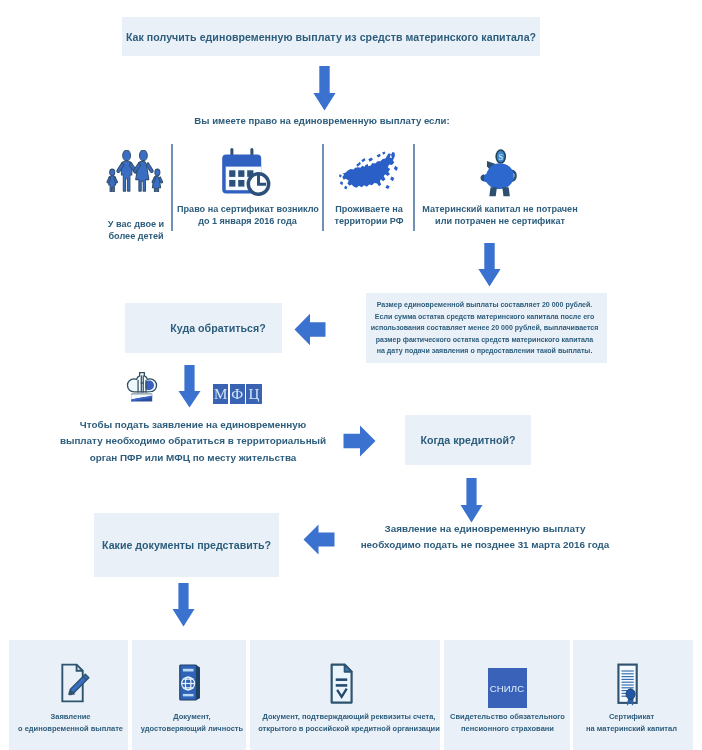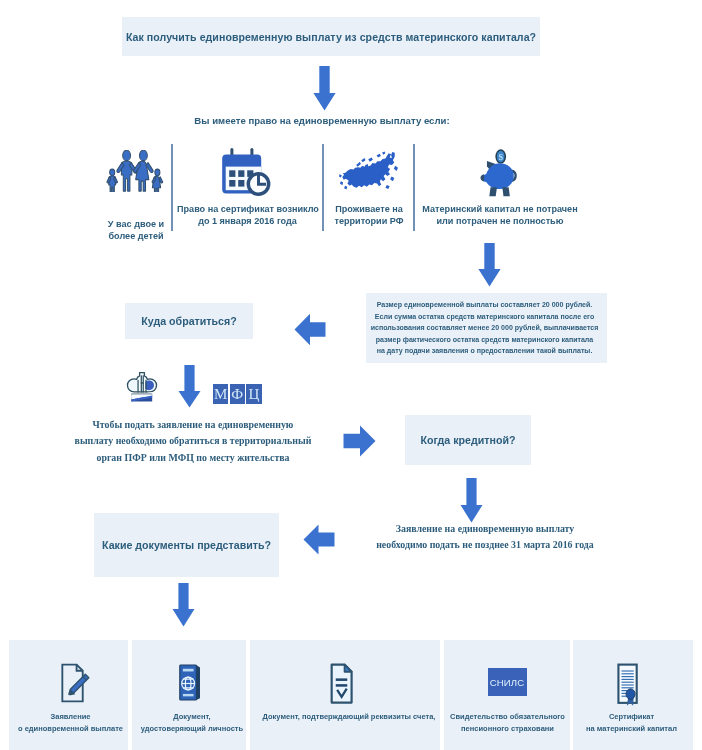--- a/index.html
+++ b/index.html
@@ -37,32 +37,32 @@
   #arr-info{left:478px;top:243px;}
   #info-box{left:366px;top:293px;width:241px;height:70px;
             padding:0;display:flex;flex-direction:column;justify-content:center;}
   #info-box div{font-size:7.05px;line-height:11.5px;font-weight:bold;color:#2d5d7c;margin-right:4px;
                 text-align:center;white-space:nowrap;}
 
   
   .qbox{display:flex;align-items:center;justify-content:center;}
   .qbox span{font-size:10.65px;font-weight:bold;color:#2d5d7c;white-space:nowrap;}
   #arr-where{left:294px;top:313px;}
-  #q-where{left:125px;top:303px;width:128px;height:36px;}
+  #q-where{left:125px;top:303px;width:128px;height:50px;padding-left:29px;}
 
   
   #ic-pfr{left:125px;top:367px;}
   #arr-pfr{left:178px;top:365px;}
   #mfc{left:213px;top:384px;display:flex;gap:1.5px;}
   .mfc-l{display:inline-block;width:15.2px;height:20px;background:#3b63b3;color:#d2e7f8;
          font-family:"Liberation Serif",serif;font-size:15px;font-weight:normal;
          text-align:center;line-height:20px;}
   #where-ans{left:18px;top:417px;width:350px;}
   .body-txt{font-size:9.9px;line-height:16.4px;font-weight:bold;color:#2d5d7c;
-            text-align:center;white-space:nowrap;font-family:Liberation Serif, serif;}
+            text-align:center;white-space:nowrap;}
 
   
   #arr-when{left:343px;top:425px;}
   #q-when{left:405px;top:415px;width:126px;height:50px;}
   #arr-when2{left:460px;top:478px;}
   #when-ans{left:355px;top:521px;width:260px;}
 
   
   #arr-docs{left:303px;top:524px;}
   #q-docs{left:94px;top:513px;width:185px;height:64px;}
@@ -81,21 +81,21 @@
   #doc2{left:132px;width:114px;}
   #doc2 .doccap{margin-left:6px;}
   #doc3{left:250px;width:190px;}
   #doc3 .docicon{margin-right:8px;}
   #doc3 .doccap{margin-left:8px;}
   #doc4{left:444px;width:126px;}
   #doc4 .doccap{margin-left:1px;}
   #doc5{left:573px;width:120px;}
   #doc5 .docicon{margin-right:12px;}
   #doc5 .doccap{margin-left:-3px;}
-  .snils{margin-top:28px;width:39px;height:28px;background:#3a62b8;
+  .snils{margin-top:28px;width:39px;height:40px;background:#3a62b8;
          display:flex;align-items:center;justify-content:center;}
   .snils span{color:#dff0fb;font-size:9.6px;font-weight:normal;letter-spacing:.1px;}
 
 </style>
 </head>
 <body>
 
 <div id="stage">
 
   <div class="abs box" id="title-box">
@@ -220,21 +220,21 @@
 
       <path d="M4.3 29.8 c-2.8 0.9 -3.7 2.2 -3.7 4.2 c0 2.1 1.0 3.3 3.7 4.1
                l0.5 -0.7 v-6.9 z" fill="#2f4f6e"></path>
 
       <path d="M12.2 44.8 h7.4 l-1.4 10.4 h-7.4 z" fill="#2f4f6e"></path>
       <path d="M25.8 44.8 h7.4 l1.4 10.4 h-7.4 z" fill="#2f4f6e"></path>
     </g>
   </svg>
   <div class="abs crit-cap" id="cap4">
     <div>Материнский капитал не потрачен</div>
-    <div>или потрачен не полностью</div>
+    <div>или потрачен не сертификат</div>
   </div>
 
   <svg class="abs arrow" id="arr-info" width="23" height="44" viewBox="0 0 23 44">
     <path d="M6.3 0 H16.7 V26 H22.6 L11.5 43.6 L0.4 26 H6.3 Z"></path>
   </svg>
 
   <div class="abs box" id="info-box">
     <div>Размер единовременной выплаты составляет 20 000 рублей.</div>
     <div>Если сумма остатка средств материнского капитала после его</div>
     <div>использования составляет менее 20 000 рублей, выплачивается</div>
@@ -369,20 +369,21 @@
       <path d="M2.6 2.4 h20.2 l11.0 11.2 v48.2 h-31.2 z" fill="#eaf4fc" stroke="#2e536e" stroke-width="3.4" stroke-linejoin="round"></path>
       <path d="M22.8 2.4 v11.2 h11.0 z" fill="#3a7cd0" stroke="#2e536e" stroke-width="2.8" stroke-linejoin="round"></path>
       <g stroke="#22486c" stroke-width="4.0" stroke-linecap="butt">
         <path d="M9.0 26.0 h18.0"></path>
         <path d="M9.0 35.0 h18.0"></path>
       </g>
       <path d="M11.2 42.0 L18.2 52.8 L26.2 40.0" fill="none" stroke="#22486c" stroke-width="3.6" stroke-linejoin="miter" stroke-linecap="butt"></path>
     </svg>
     <div class="doccap">
       <div>Документ, подтверждающий реквизиты счета,</div>
+      <div>открытого в российской кредитной организации</div>
     </div>
   </div>
 
   <div class="abs doccard" id="doc4">
     <div class="snils">
       <span>СНИЛС</span>
     </div>
     <div class="doccap">
       <div>Свидетельство обязательного</div>
       <div>пенсионного страховани</div>

